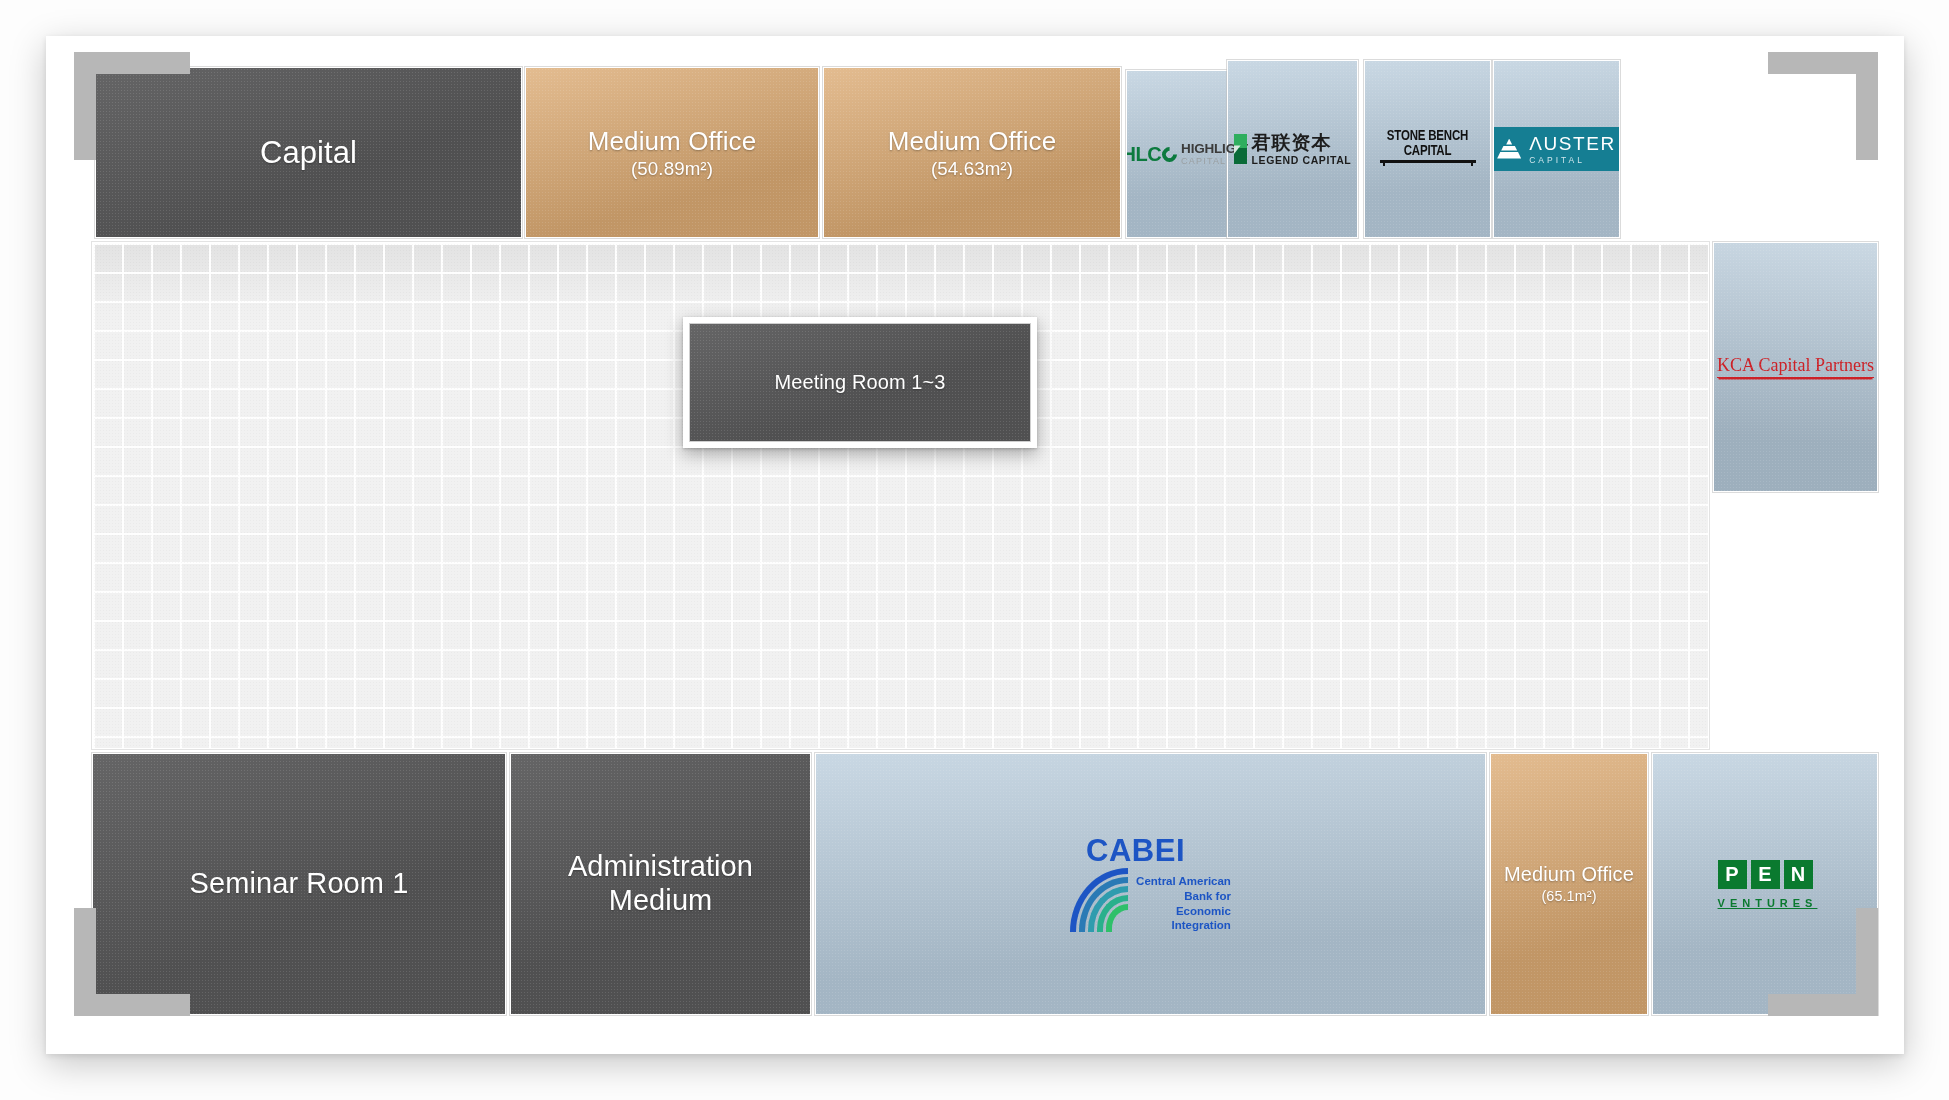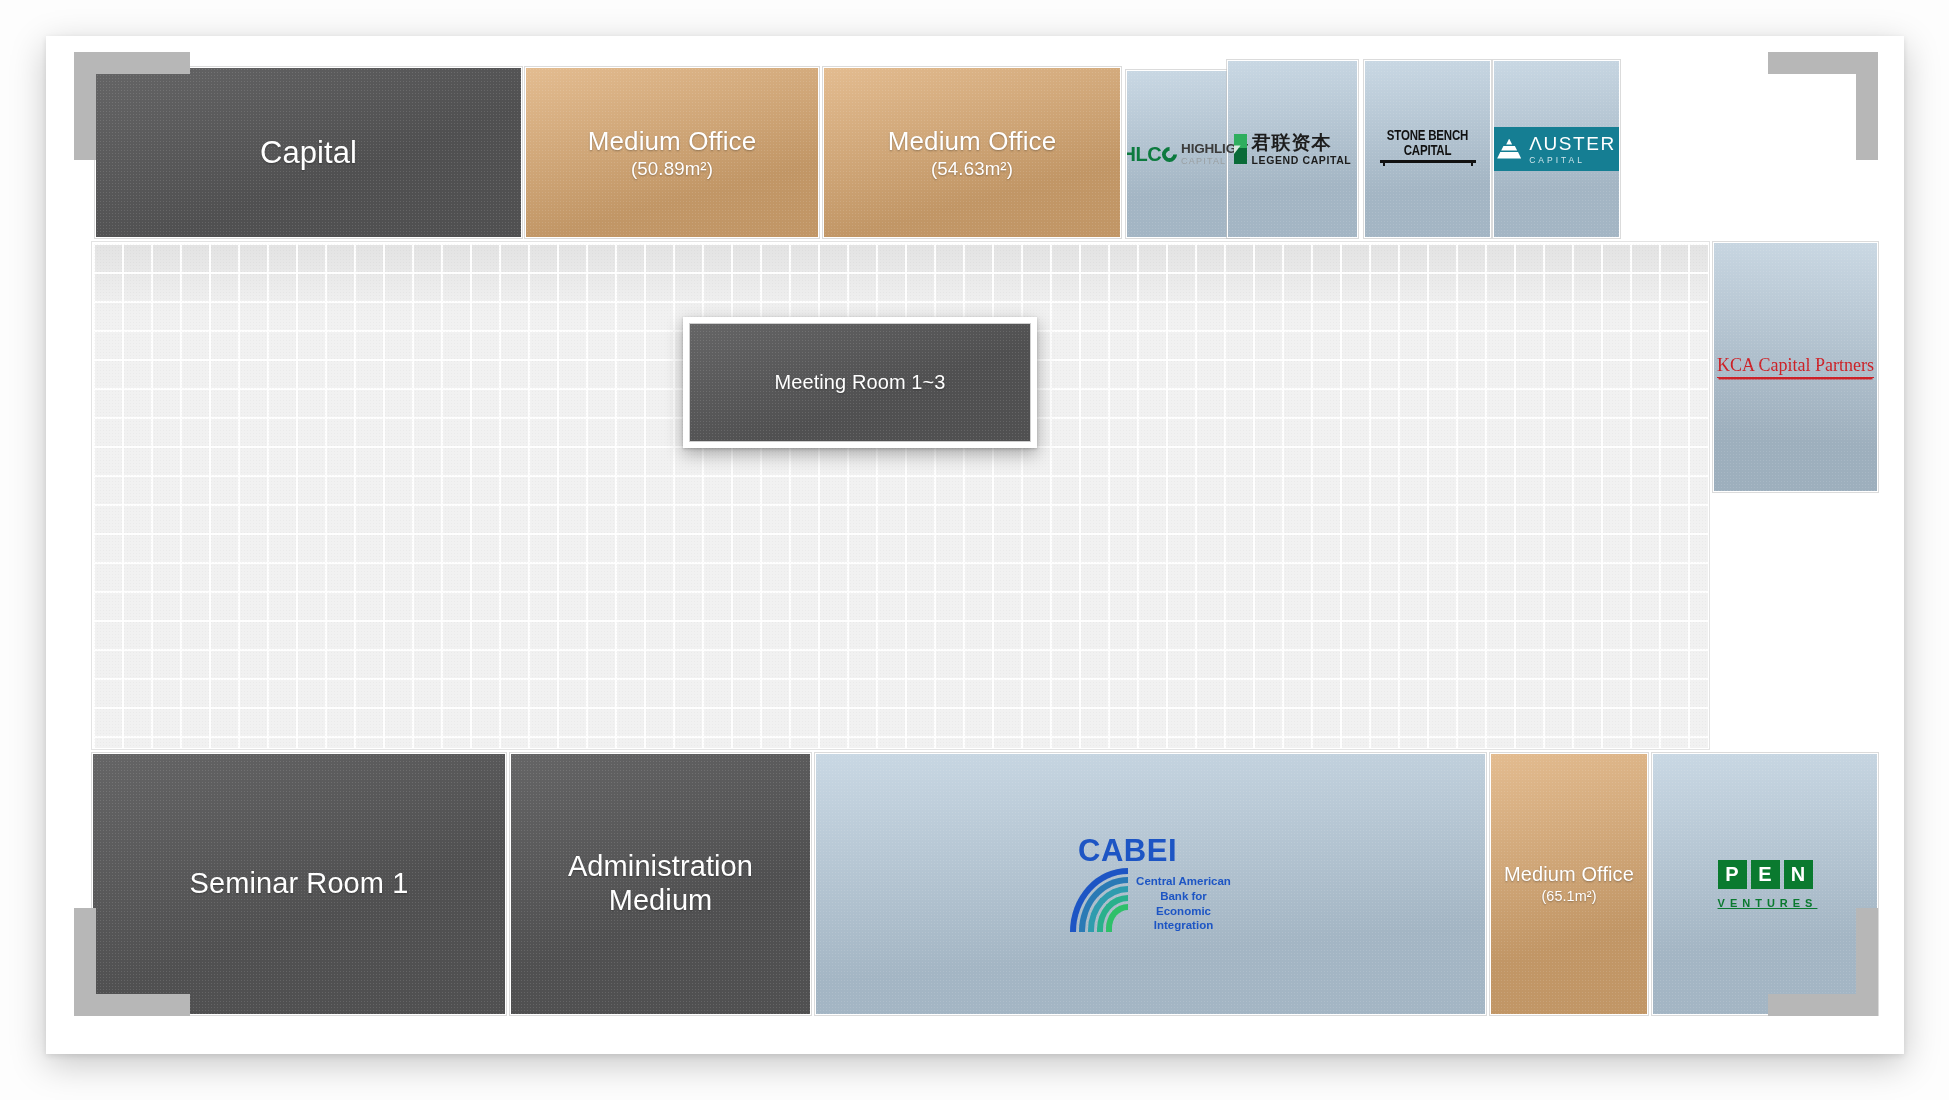--- a/index.html
+++ b/index.html
@@ -179,27 +179,27 @@
   .hanmi{ gap:7px; }
   .hanmi .mk{ position:relative; width:24px; height:27px; }
   .hanmi .mk i{ position:absolute; background:#cf1420; }
   .hanmi .mk .l{ left:0; top:4px; width:6px; height:23px; }
   .hanmi .mk .r{ left:15px; top:0; width:6px; height:27px; transform:skewX(-6deg); }
   .hanmi .mk .c{ left:4px; top:6px; width:14px; height:6px; clip-path:polygon(0 100%,30% 0,100% 0,100% 40%,38% 40%,18% 100%); }
   .hanmi .t1{ font:400 22px/1 "Liberation Sans",sans-serif; color:#4c4c4c; letter-spacing:.1px; }
 
   
   .cabei{ flex-direction:column; align-items:flex-start; }
-  .cabei .word{ font:700 31px/1 "Liberation Sans",sans-serif; color:#1d55c4; letter-spacing:.5px; margin-left:8px;}
+  .cabei .word{ font:700 31px/1 "Liberation Sans",sans-serif; color:#1d55c4; letter-spacing:.5px; margin-left:16px;}
   .cabei .row2{ display:flex; align-items:flex-start; gap:8px; margin-top:2px; }
   .cabei .arc{ position:relative; width:58px; height:64px; }
   .cabei .arc i{ position:absolute; left:0; top:0; width:58px; height:64px;
                  border-left:6px solid; border-top:6px solid; border-color:inherit;
                  border-top-left-radius:58px 64px; }
-  .cabei .tag{ font:700 11.5px/1.30 "Liberation Sans",sans-serif; color:#1d55c4; text-align:center; padding-top:6px; }
+  .cabei .tag{ font:700 11.5px/1.30 "Liberation Sans",sans-serif; color:#1d55c4; text-align:right; padding-top:6px; }
 
   
   .pen{ flex-direction:column; align-items:center; }
   .pen .row{ display:flex; gap:4px; }
   .pen .row span{ width:29px;height:29px; background:#0a7a2f; color:#fff;
                   font:700 20px/29px "Liberation Sans",sans-serif; text-align:center; }
   .pen .sub{ font:700 11px/1 "Liberation Sans",sans-serif; color:#0a7a2f; letter-spacing:5px; margin-top:9px; margin-left:5px;text-decoration:underline; }
 </style>
 </head>
 <body>

